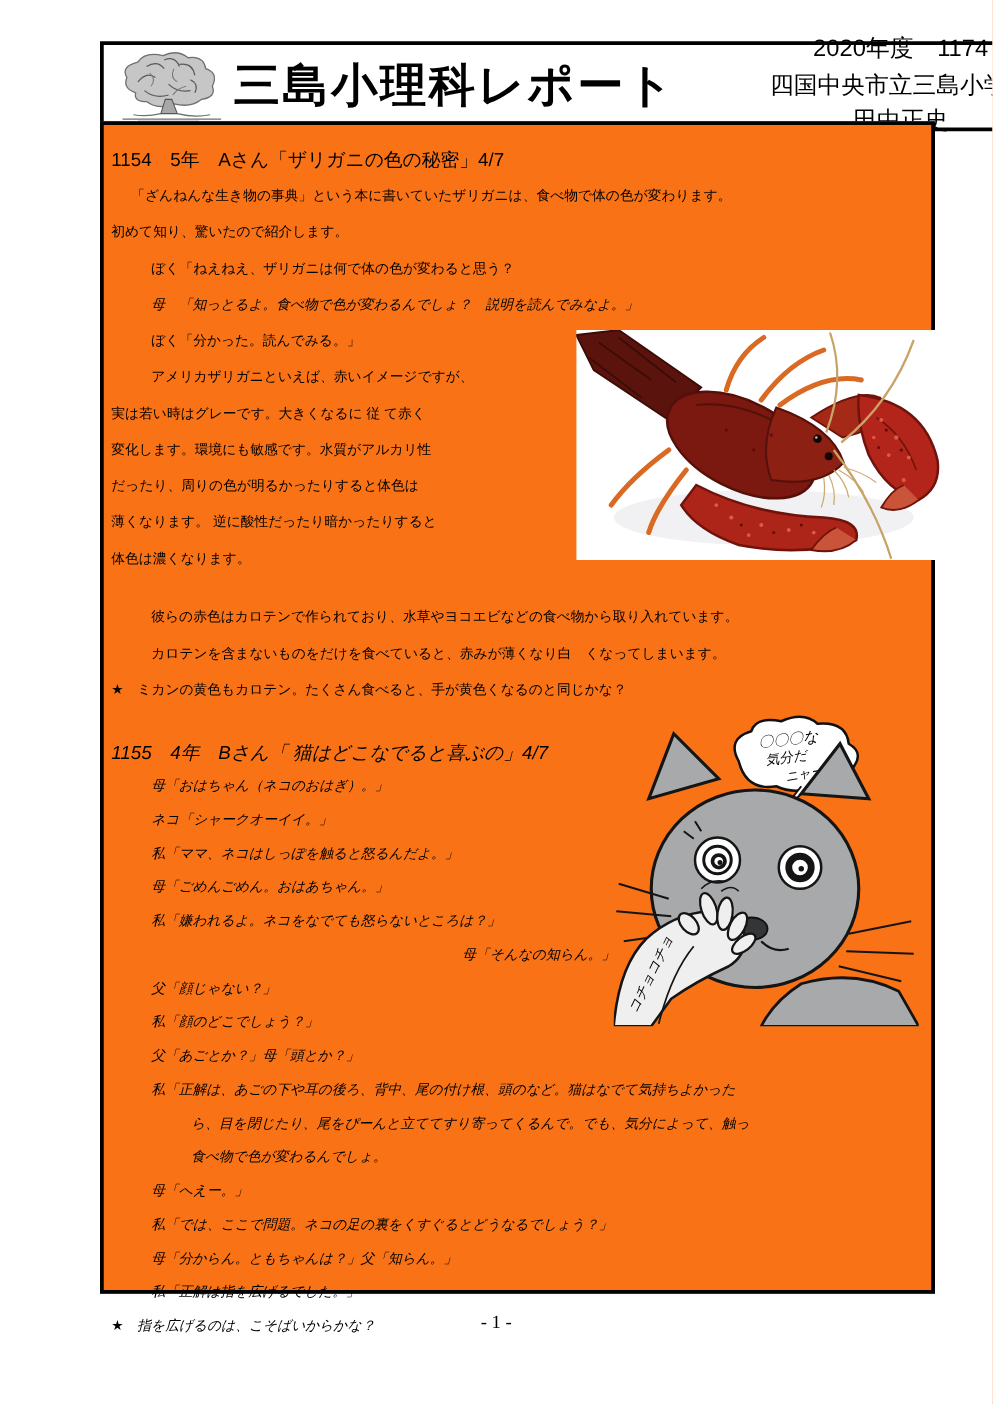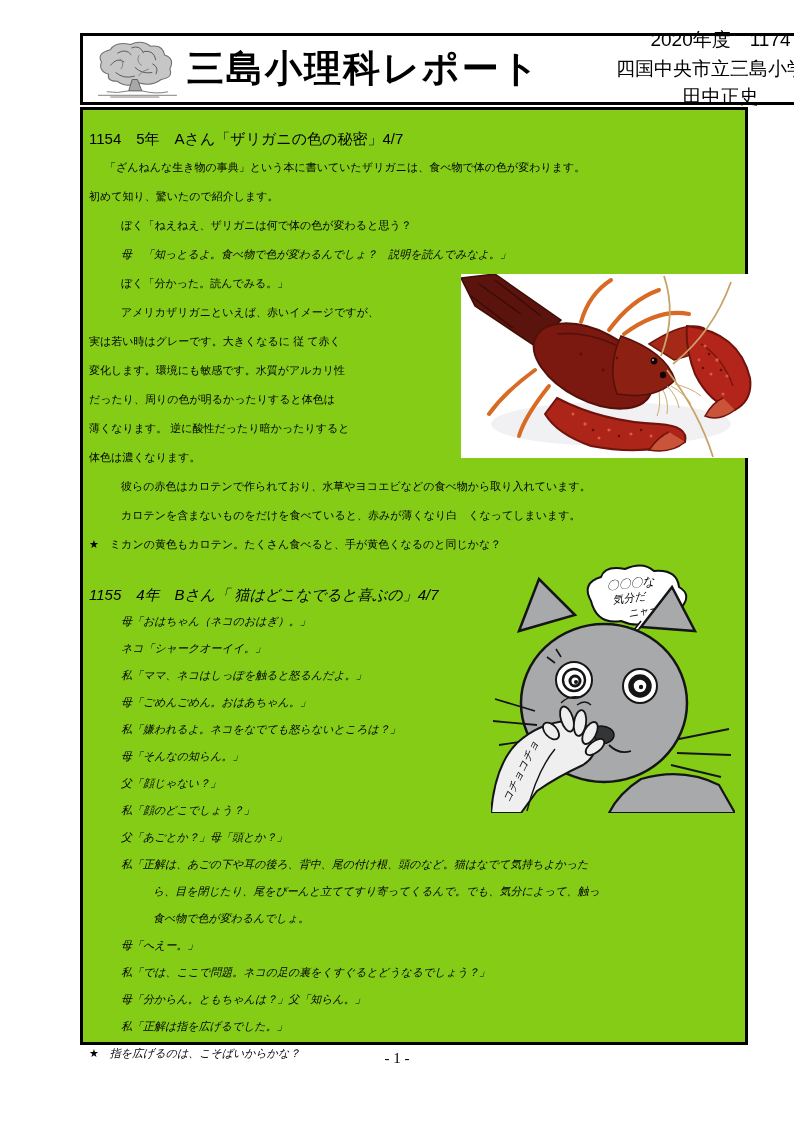--- a/index.html
+++ b/index.html
@@ -7,22 +7,22 @@
         font-family:"Liberation Sans","DejaVu Sans",sans-serif;color:#000;}
   
   .header-box{position:absolute;left:80px;top:33px;width:756px;height:72px;
               border:3px solid #000;box-sizing:border-box;background:#fff;
               display:flex;align-items:center;}
   .tree-logo{flex:0 0 auto;margin-left:8px;}
   .report-title{font-size:37px;font-weight:900;letter-spacing:2px;margin-left:4px;white-space:nowrap;}
   .header-meta{margin-left:auto;text-align:center;font-size:19px;line-height:1.5;
                padding-right:8px;white-space:nowrap;}
   
-  .content-box{position:absolute;left:80px;top:107px;width:668px;height:938px;
-               border:3px solid #000;box-sizing:border-box;background:#84cc16;
+  .content-box{position:absolute;left:80px;top:97px;width:668px;height:938px;
+               border:3px solid #000;box-sizing:border-box;background:#f97316;
                padding:14px 4px 0 6px;}
   .article{position:relative;}
   .article-heading{font-size:15px;line-height:29px;white-space:pre;}
   .tline{font-size:11px;white-space:pre;}
   .a1 .tline,.a1 .article-heading{line-height:29px;}
   .a2 .tline,.a2 .article-heading{line-height:27px;}
   .a2{margin-top:22px;font-style:italic;}
   .crayfish-photo{position:absolute;left:372px;top:150px;width:292px;height:184px;}
   .cat-drawing{position:absolute;left:402px;top:-18px;width:244px;height:250px;pointer-events:none;}
   
@@ -72,21 +72,21 @@
           <div class="tline"><span>実は若い時はグレーです。大きくなるに 従 て赤く</span></div>
 
           <div class="tline"><span>変化します。環境にも敏感です。水質がアルカリ性</span></div>
 
           <div class="tline"><span>だったり、周りの色が明るかったりすると体色は</span></div>
 
           <div class="tline"><span>薄くなります。 逆に酸性だったり暗かったりすると</span></div>
 
           <div class="tline"><span>体色は濃くなります。</span></div>
 
-          <div class="tline" style="padding-left: 32px;"><span>彼らの赤色はカロテンで作られており、水草やヨコエビなどの食べ物から取り入れています。</span></div>
+          <div class="tline" style="padding-left: 32px; margin-top: 18px;"><span>彼らの赤色はカロテンで作られており、水草やヨコエビなどの食べ物から取り入れています。</span></div>
 
           <div class="tline" style="padding-left: 32px;"><span>カロテンを含まないものをだけを食べていると、赤みが薄くなり白　くなってしまいます。</span></div>
 
           <div class="tline"><span>★　ミカンの黄色もカロテン。たくさん食べると、手が黄色くなるのと同じかな？</span></div>
         </div>
 
       <svg class="crayfish-photo" viewBox="0 0 292 184">
         <rect x="0" y="0" width="292" height="184" fill="#ffffff"></rect>
         <ellipse cx="150" cy="150" rx="120" ry="22" fill="#f1f1f3"></ellipse>
 
@@ -169,21 +169,21 @@
           <div class="tline" style="padding-left: 32px;"><span>母「おはちゃん（ネコのおはぎ）。」</span></div>
 
           <div class="tline" style="padding-left: 32px;"><span>ネコ「シャークオーイイ。」</span></div>
 
           <div class="tline" style="padding-left: 32px;"><span>私「ママ、ネコはしっぽを触ると怒るんだよ。」</span></div>
 
           <div class="tline" style="padding-left: 32px;"><span>母「ごめんごめん。おはあちゃん。」</span></div>
 
           <div class="tline" style="padding-left: 32px;"><span>私「嫌われるよ。ネコをなでても怒らないところは？」</span></div>
 
-          <div class="tline" style="padding-left: 32px;"><span>母「そんなの知らん。」</span></div>
+          <div class="tline" style="padding-left: 32px; text-align: center;"><span>母「そんなの知らん。」</span></div>
 
           <div class="tline" style="padding-left: 32px;"><span>父「顔じゃない？」</span></div>
 
           <div class="tline" style="padding-left: 32px;"><span>私「顔のどこでしょう？」</span></div>
 
           <div class="tline" style="padding-left: 32px;"><span>父「あごとか？」母「頭とか？」</span></div>
 
           <div class="tline" style="padding-left: 32px;"><span>私「正解は、あごの下や耳の後ろ、背中、尾の付け根、頭のなど。猫はなでて気持ちよかった</span></div>
 
           <div class="tline" style="padding-left: 64px;"><span>ら、目を閉じたり、尾をぴーんと立ててすり寄ってくるんで。でも、気分によって、触っ</span></div>

